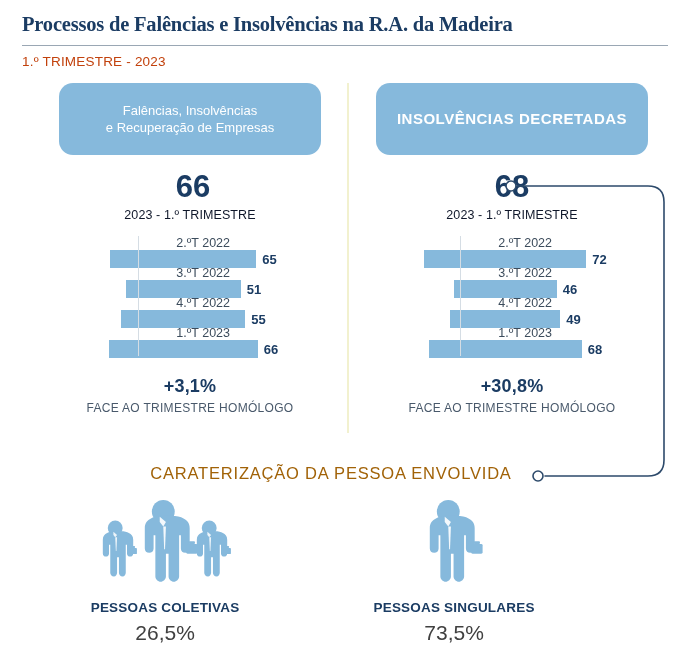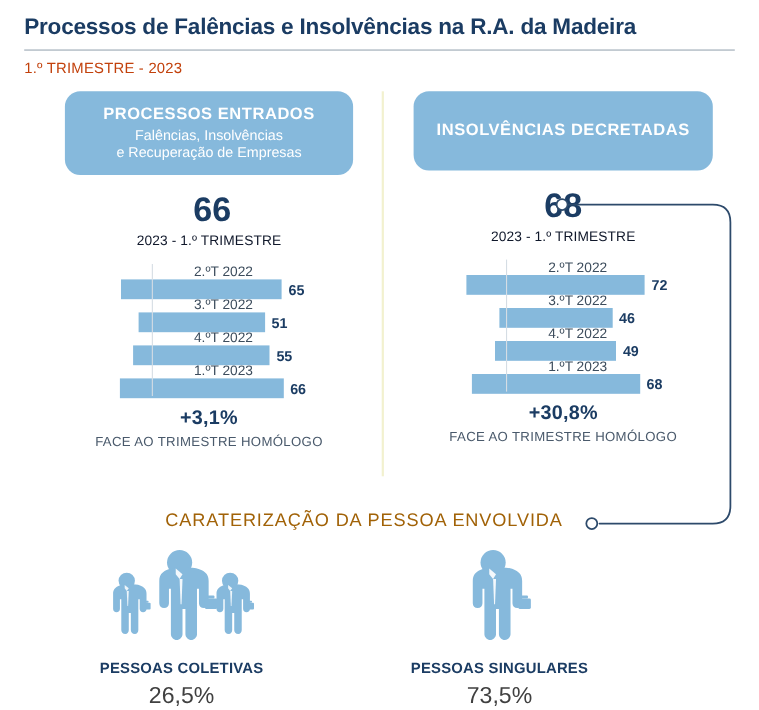--- a/index.html
+++ b/index.html
@@ -27,20 +27,21 @@
     width: 690px;
     padding: 12px 22px 0 22px;
   }
   .title {
     font-size: 20.5px;
     font-weight: bold;
     color: #1b3c63;
     letter-spacing: -0.2px;
     line-height: 1.25;
     white-space: nowrap;
+    font-family: Liberation Serif, serif;
   }
   .title-rule {
     margin-top: 7px;
     height: 1px;
     background: #9aa7b4;
     width: 646px;
   }
   .subtitle {
     margin-top: 8px;
     font-size: 13.5px;
@@ -155,21 +156,21 @@
   .bar-value {
     font-size: 13px;
     font-weight: bold;
     color: #1b3c63;
     margin-left: 6px;
     white-space: nowrap;
   }
 
   
   .variation {
-    margin-top: 9px;
+    margin-top: 20px;
     text-align: center;
   }
   .variation-value {
     font-size: 18px;
     font-weight: bold;
     color: #1b3c63;
     letter-spacing: 0.2px;
   }
   .variation-caption {
     margin-top: 4px;
@@ -242,21 +243,20 @@
   <div class="header">
     <div class="title">Processos de Falências e Insolvências na R.A. da Madeira</div>
     <div class="title-rule"></div>
     <div class="subtitle">1.º TRIMESTRE - 2023</div>
   </div>
 
   <div class="v-divider"></div>
 
   <div class="panel panel-left">
     <div class="pill">
-      <div class="pill-title">PROCESSOS ENTRADOS</div>
       <div class="pill-sub">
         <span>Falências, Insolvências</span>
         <span>e Recuperação de Empresas</span>
       </div>
     </div>
 
     <div class="big-number">66</div>
     <div class="big-number-caption">2023 - 1.º TRIMESTRE</div>
 
     <div class="chart">

